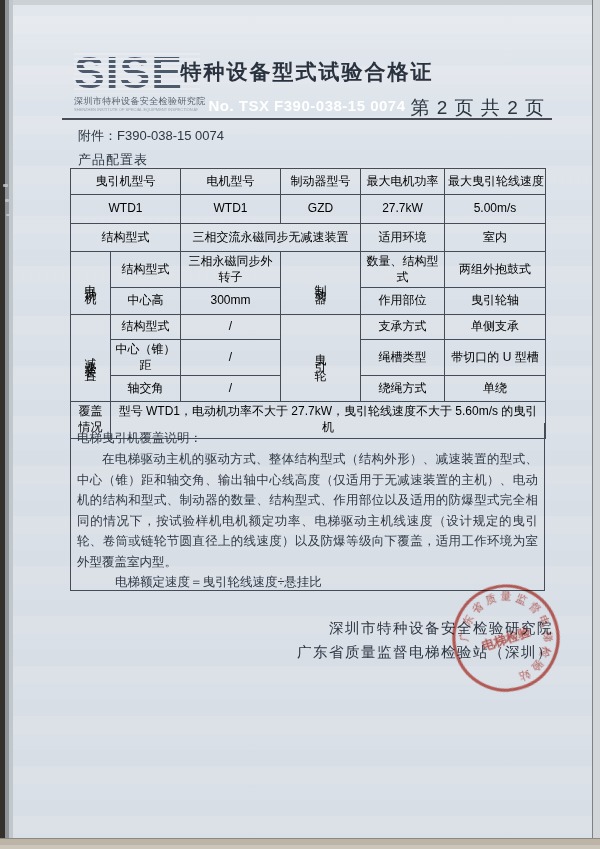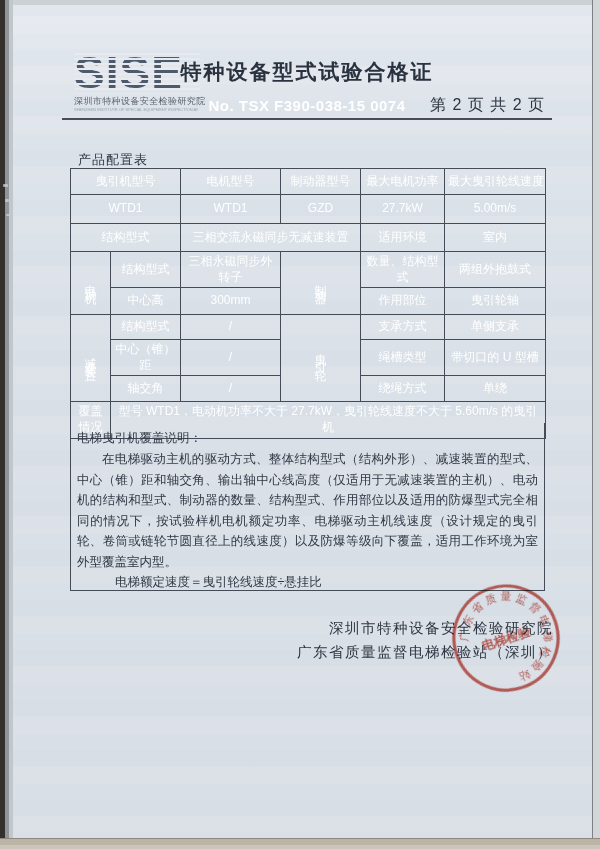--- a/index.html
+++ b/index.html
@@ -23,30 +23,30 @@
   .logo{position:absolute;left:74px;top:50px;width:126px;}
   .logo-word{position:relative;font-size:46px;line-height:44px;font-weight:800;
     letter-spacing:1px;color:#4d5a6b;transform:scaleY(0.98);}
   .logo-stripes{position:absolute;inset:0;
     background:repeating-linear-gradient(180deg,transparent 0 3px,#e7ebf0 3px 5px);}
   .logo-cn{margin-top:2px;font-size:9px;line-height:10px;color:#59626e;letter-spacing:0.4px;white-space:nowrap;}
   .logo-en{margin-top:1px;font-size:4px;line-height:5px;color:#99a2ad;white-space:nowrap;overflow:hidden;width:124px;}
   .title-block{position:absolute;left:147px;top:58px;width:320px;text-align:center;}
   .cert-title{font-size:21px;font-weight:bold;letter-spacing:2px;color:#29323e;}
   .cert-no{margin-top:11px;font-size:15px;font-weight:600;color:#ffffff;letter-spacing:0.5px;}
-  .page-info{position:absolute;top:95px;right:55px;font-size:16px;color:#2c3540;letter-spacing:1px;}
+  .page-info{position:absolute;top:95px;right:55px;font-size:19px;color:#2c3540;letter-spacing:1px;}
   .header-rule{position:absolute;left:62px;top:118px;width:490px;height:2px;background:#474d54;}
 
   .attach-line{position:absolute;left:78px;top:127px;font-size:13px;color:#2e3742;}
   .table-caption{position:absolute;left:78px;top:151px;font-size:13px;color:#2e3742;letter-spacing:1px;}
 
   
   table.cfg{position:absolute;left:70px;top:168px;width:475px;border-collapse:collapse;
     table-layout:fixed;border:1.5px solid #454c57;}
-  table.cfg td{border:1px solid #454c57;font-size:12px;color:#ffffff;text-align:center;
+  table.cfg td{border:1px solid #454c57;font-size:12px;color:#000000;text-align:center;
     vertical-align:middle;padding:2px 3px;line-height:1.3;overflow:hidden;}
   tr.r1{height:26px;} tr.r2{height:29px;} tr.r3{height:28px;} tr.r4{height:31px;}
   tr.r5{height:27px;} tr.r6{height:25px;} tr.r7{height:30px;margin-top:37px;} tr.r8{height:26px;} tr.r9{height:32px;margin-left:37px;}
   .v{writing-mode:vertical-rl;text-orientation:upright;display:inline-block;letter-spacing:4px;line-height:1;}
   .v.wide{letter-spacing:8px;}
   td.coverage-val{text-align:left;padding-left:12px;}
   td.nowrap{white-space:nowrap;font-size:11.5px;}
 
   
   .note-box{position:absolute;left:70px;top:423px;width:475px;height:168px;
@@ -86,20 +86,23 @@
     <div class="logo-cn">深圳市特种设备安全检验研究院</div>
     <div class="logo-en">SHENZHEN INSTITUTE OF SPECIAL EQUIPMENT INSPECTION AND TEST</div>
   </div>
   <div class="title-block">
     <div class="cert-title">特种设备型式试验合格证</div>
     <div class="cert-no">No. TSX F390-038-15 0074</div>
   </div>
   <div class="page-info">第 2 页 共 2 页</div>
   <div class="header-rule"></div>
 
+  <div class="attach-line">
+    <span>附件：</span><span>F390-038-15 0074</span>
+  </div>
   <div class="table-caption">产品配置表</div>
 
   <table class="cfg">
     <colgroup>
       <col style="width:40px">
         <col style="width:70px">
         <col style="width:100px">
       <col style="width:80px">
         <col style="width:84px">
         <col style="width:101px">

